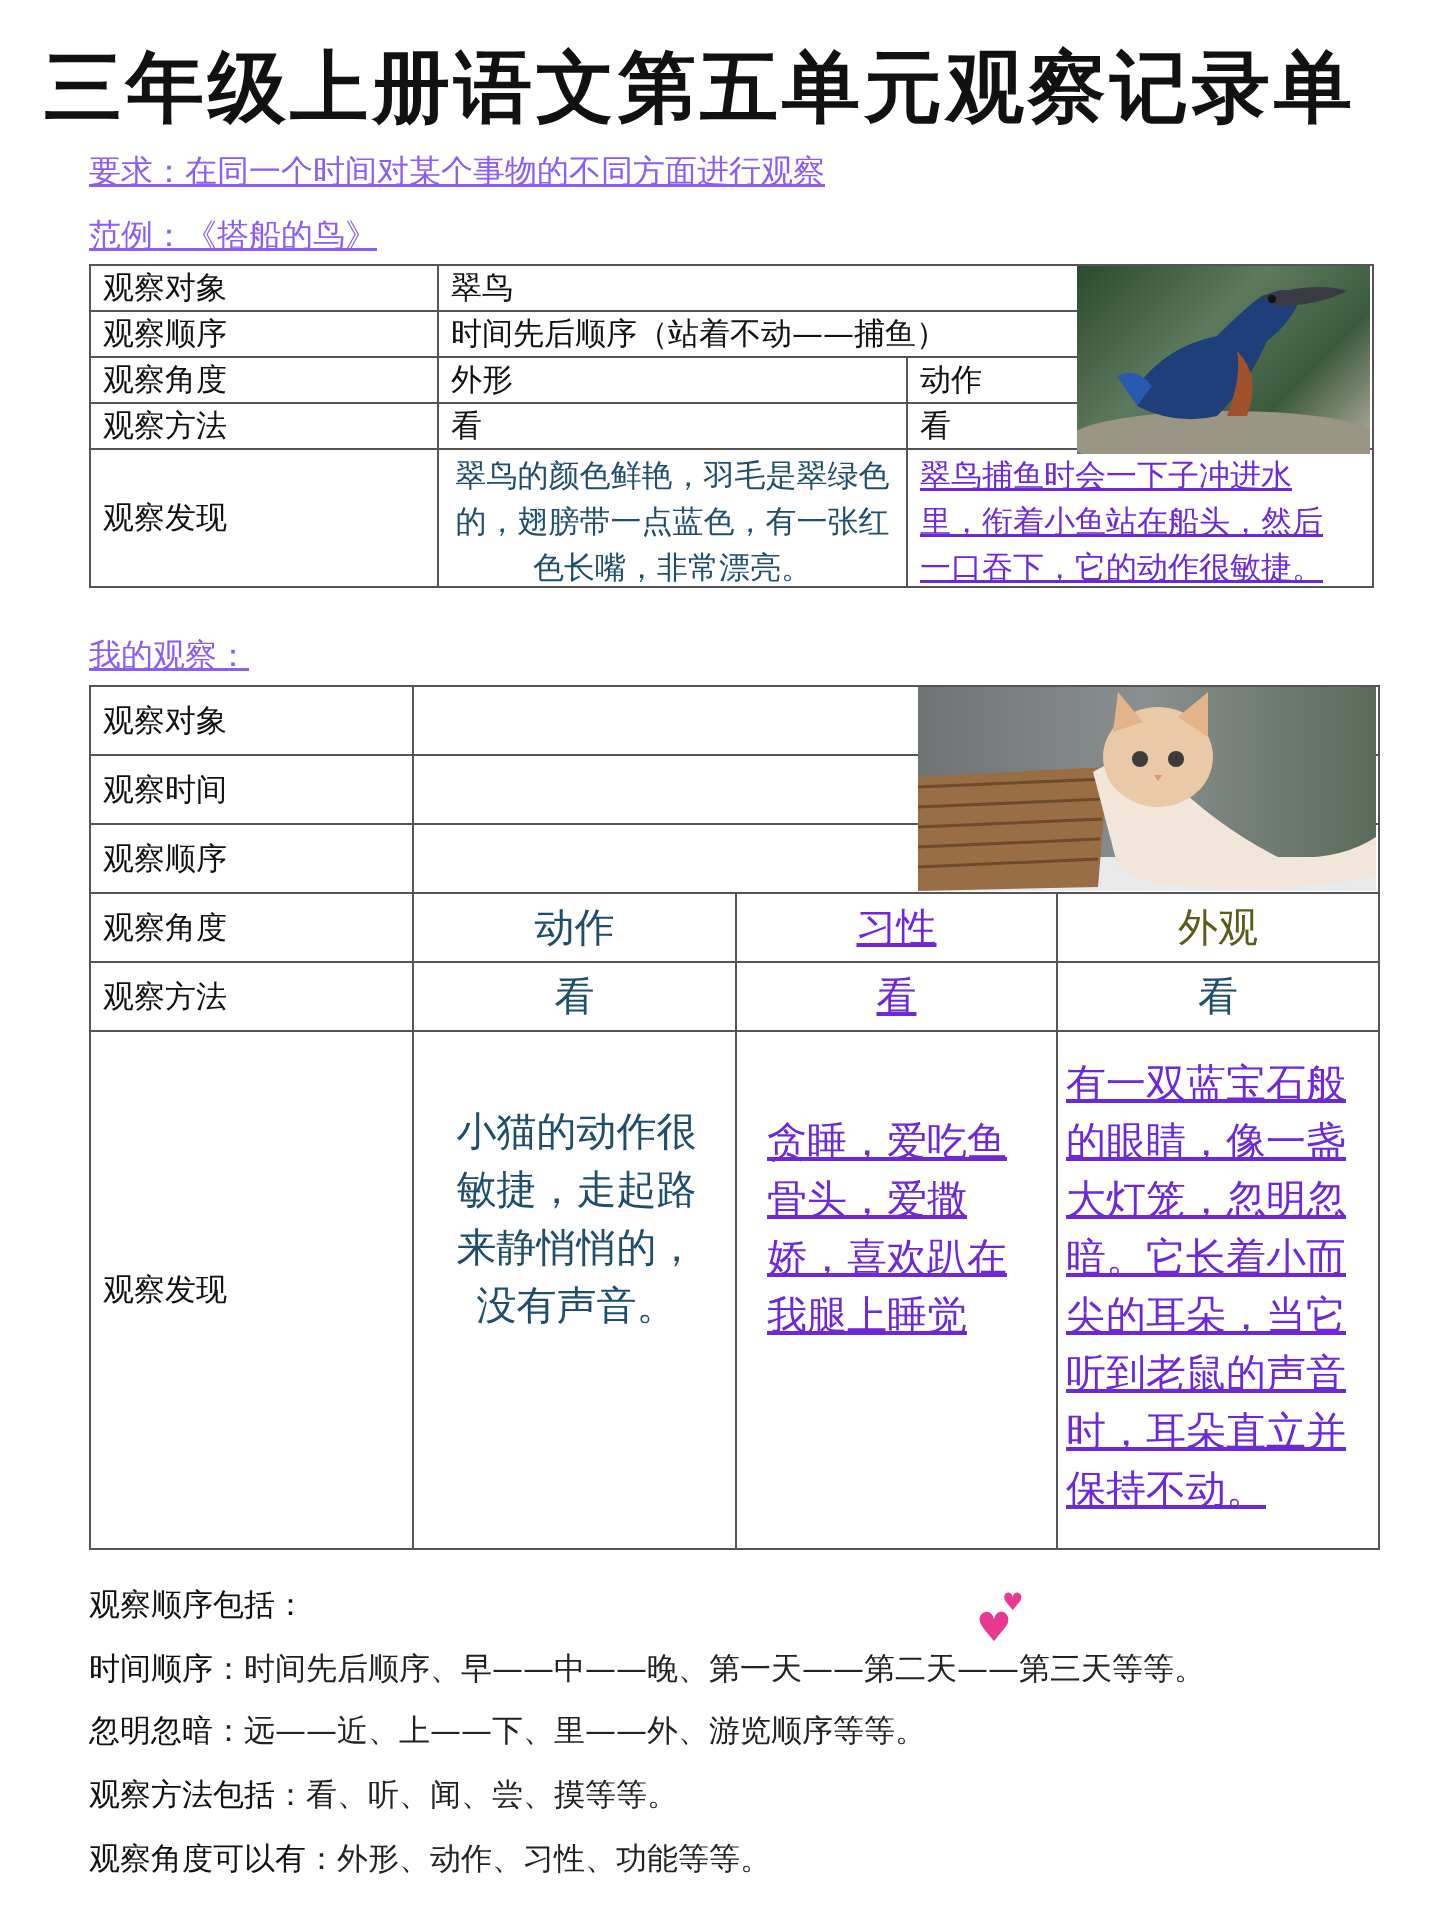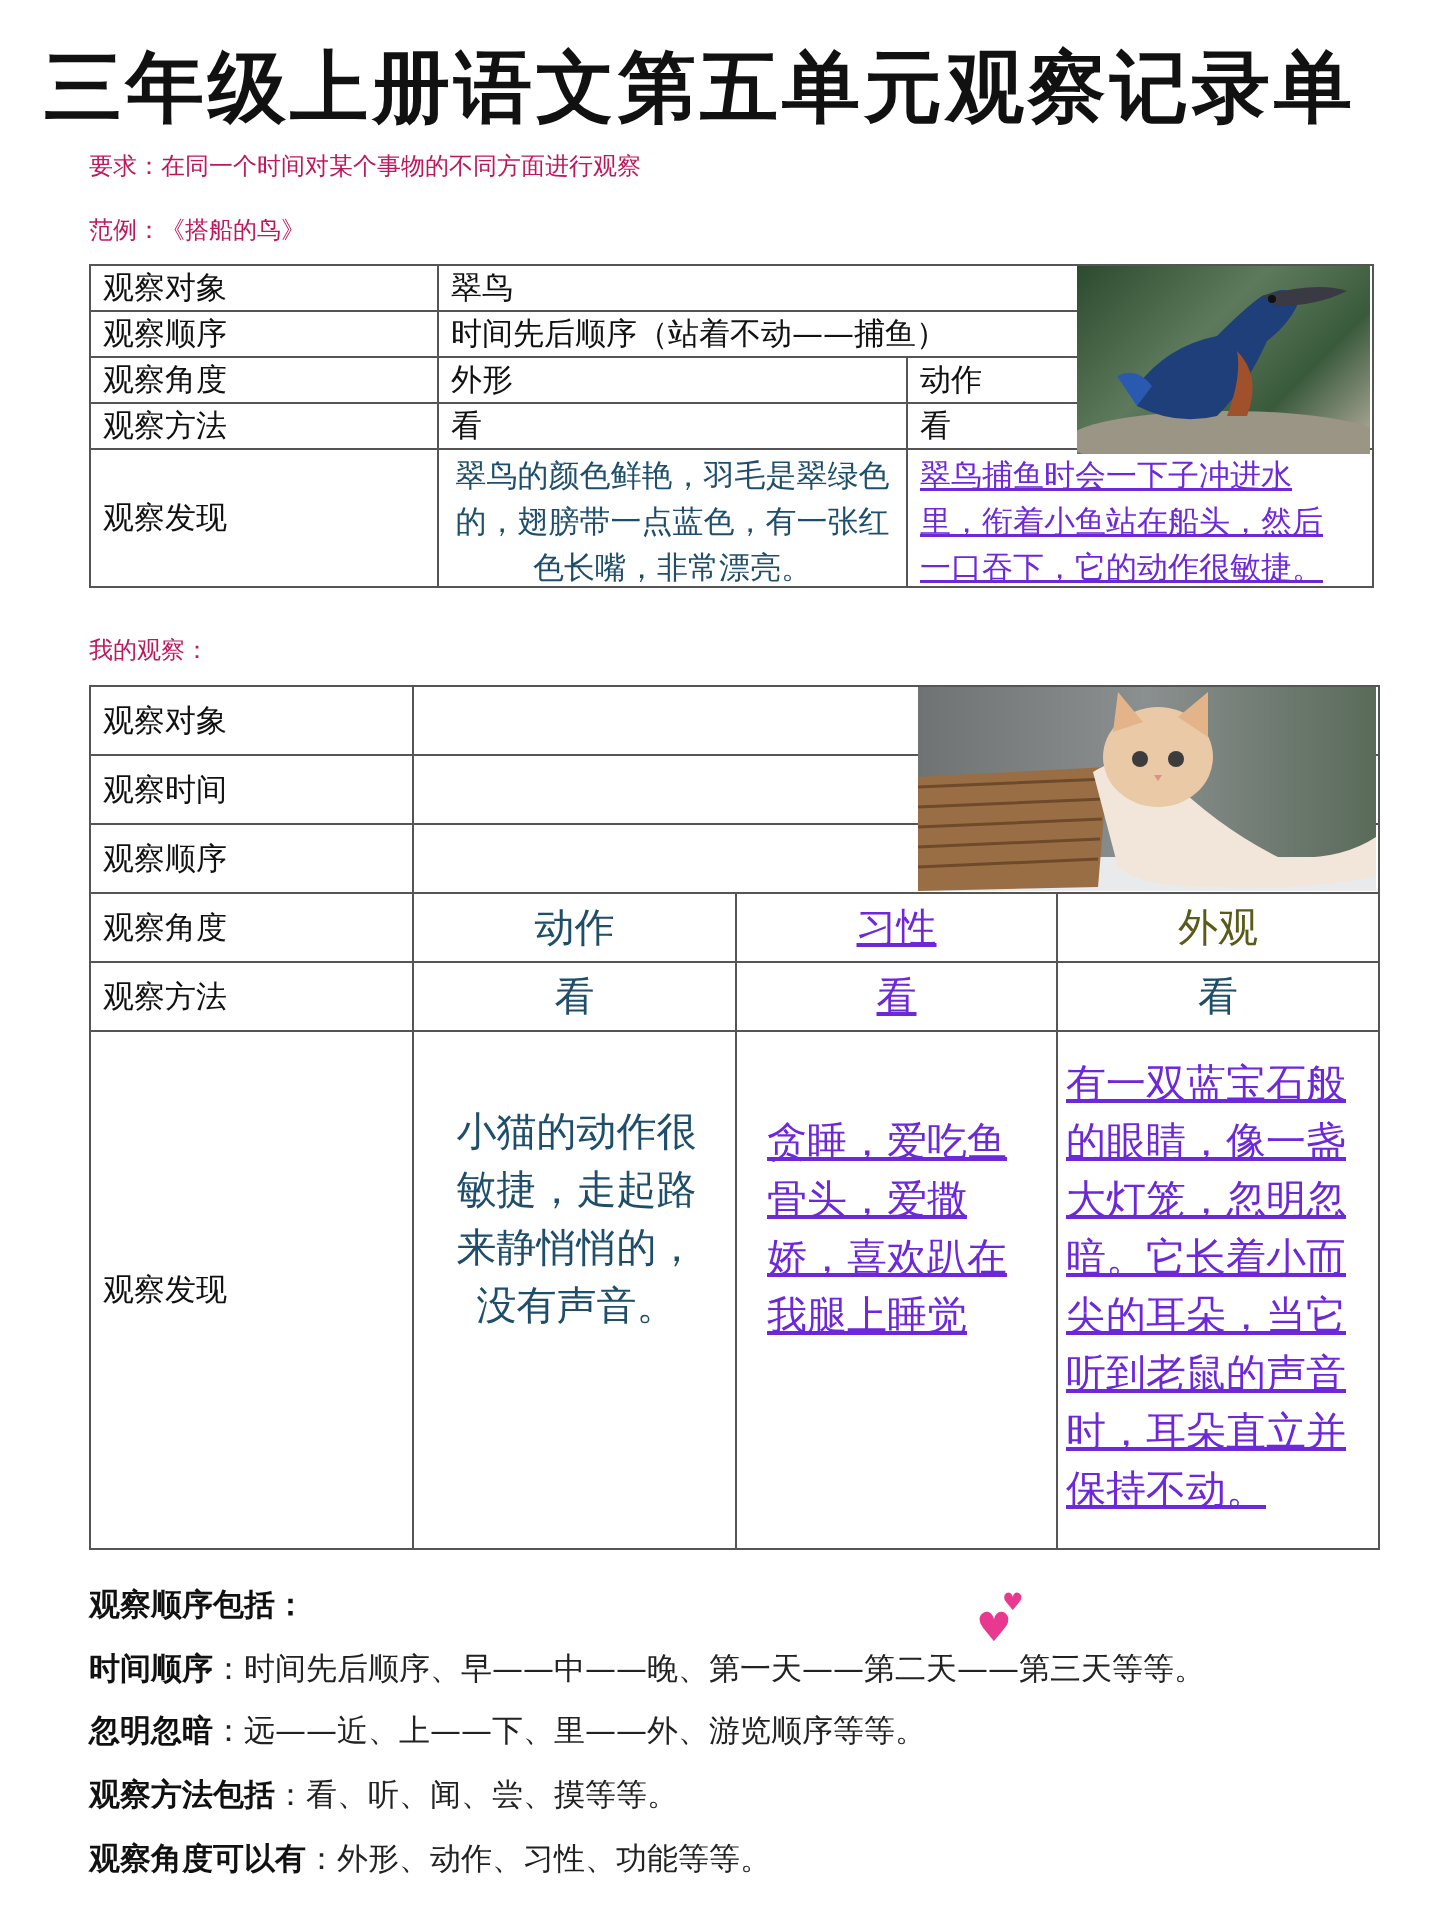--- a/index.html
+++ b/index.html
@@ -1,36 +1,36 @@
 <!DOCTYPE html>
 <html><head>
 <meta charset="utf-8">
 <style>
   html,body{margin:0;padding:0;background:#fff;}
   body{width:1440px;height:1920px;position:relative;overflow:hidden;font-family:"DejaVu Sans","Liberation Sans",sans-serif;color:#111;}
   .abs{position:absolute;}
   .title{left:0;width:1400px;top:36px;text-align:center;font-size:78px;font-weight:bold;letter-spacing:4px;}
-  .line{left:89px;font-size:24px;color:#be185d;}
+  .line{left:89px;font-size:32px;color:#8b5cf6;text-decoration:underline;}
   table{border-collapse:collapse;position:absolute;table-layout:fixed;}
   td{border:2px solid #555;padding:0 12px;font-size:31px;vertical-align:middle;}
   .t1{left:89px;top:264px;width:1283px;}
   .t1 td{height:44px;}
   .hand{font-family:"DejaVu Serif","Liberation Serif",serif;}
   .blue{color:#1f4e6b;text-align:center;}
   .green{color:#6d28d9;text-decoration:underline;}
   .olive{color:#5a5a1a;}
   .photo{position:absolute;overflow:hidden;}
   .bird-photo{left:1077px;top:266px;width:293px;height:188px;background:linear-gradient(135deg,#2c4a2e 0%,#5e7a5c 40%,#3a5a3c 70%,#b8b0a0 100%);}
   .cat-photo{left:918px;top:687px;width:458px;height:204px;background:linear-gradient(90deg,#6f7373 0%,#8a8f8f 50%,#5a6b5a 100%);}
   .t2{left:89px;top:685px;width:1289px;}
   .t2 td{height:67px;}
   .t2 .center{text-align:center;font-size:40px;}
   .finding{font-size:40px;line-height:58px;}
   .foot{left:89px;font-size:31px;color:#222;}
-  .foot b{font-weight:bold;color:#111;}
+  .foot b{font-weight:normal;color:#111;}
   .heart{position:absolute;color:#e8388f;}
 </style>
 </head>
 <body>
 
 <div class="abs title">三年级上册语文第五单元观察记录单</div>
 
 <div class="abs line" style="top:150px;">
   <span>要求：</span><span>在同一个时间对某个事物的不同方面进行观察</span>
 </div>

